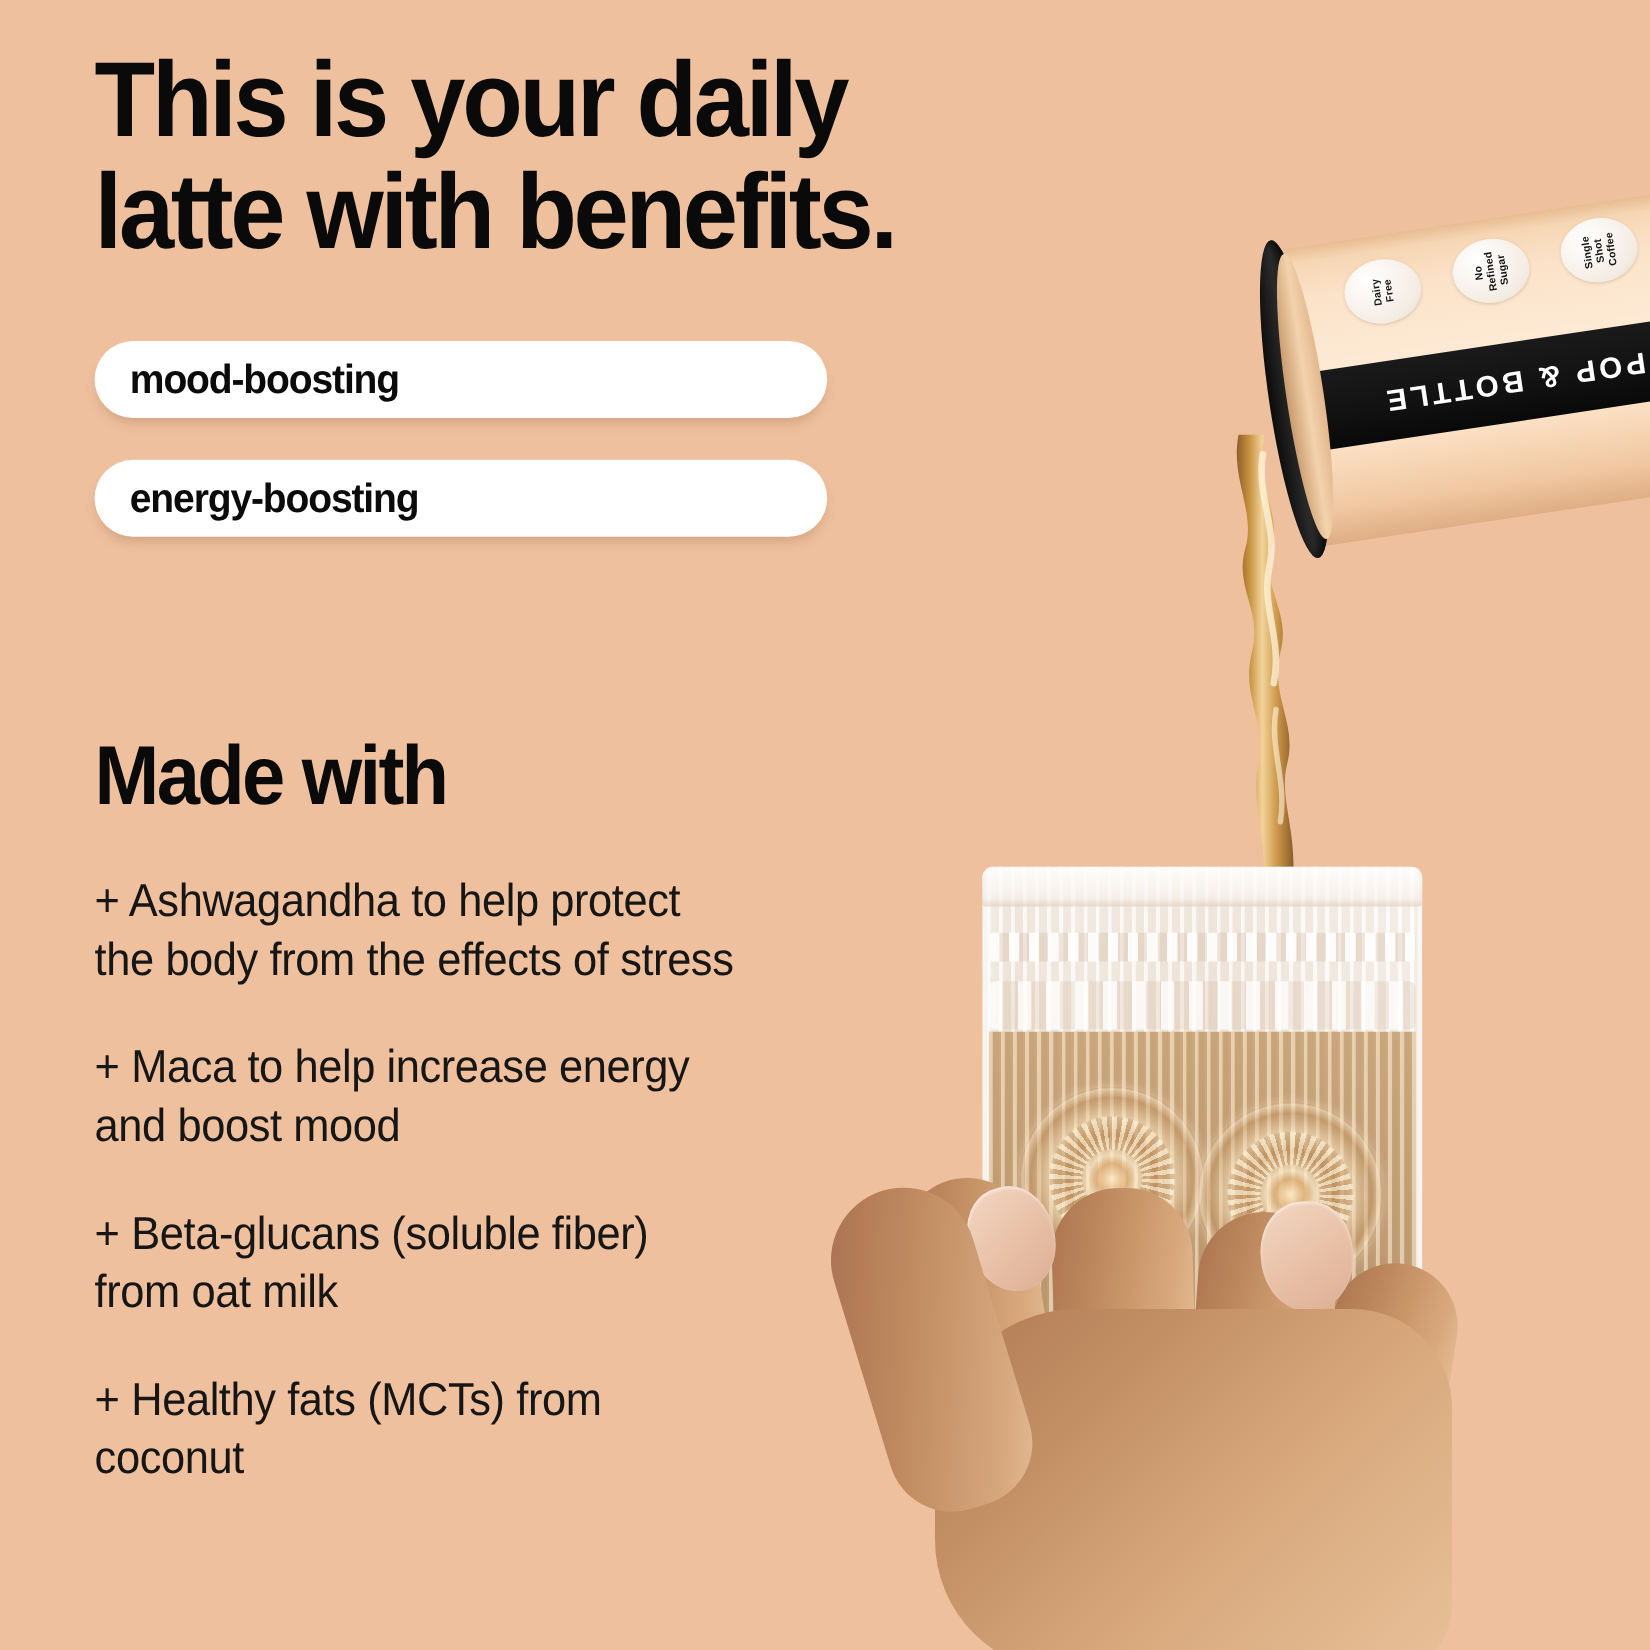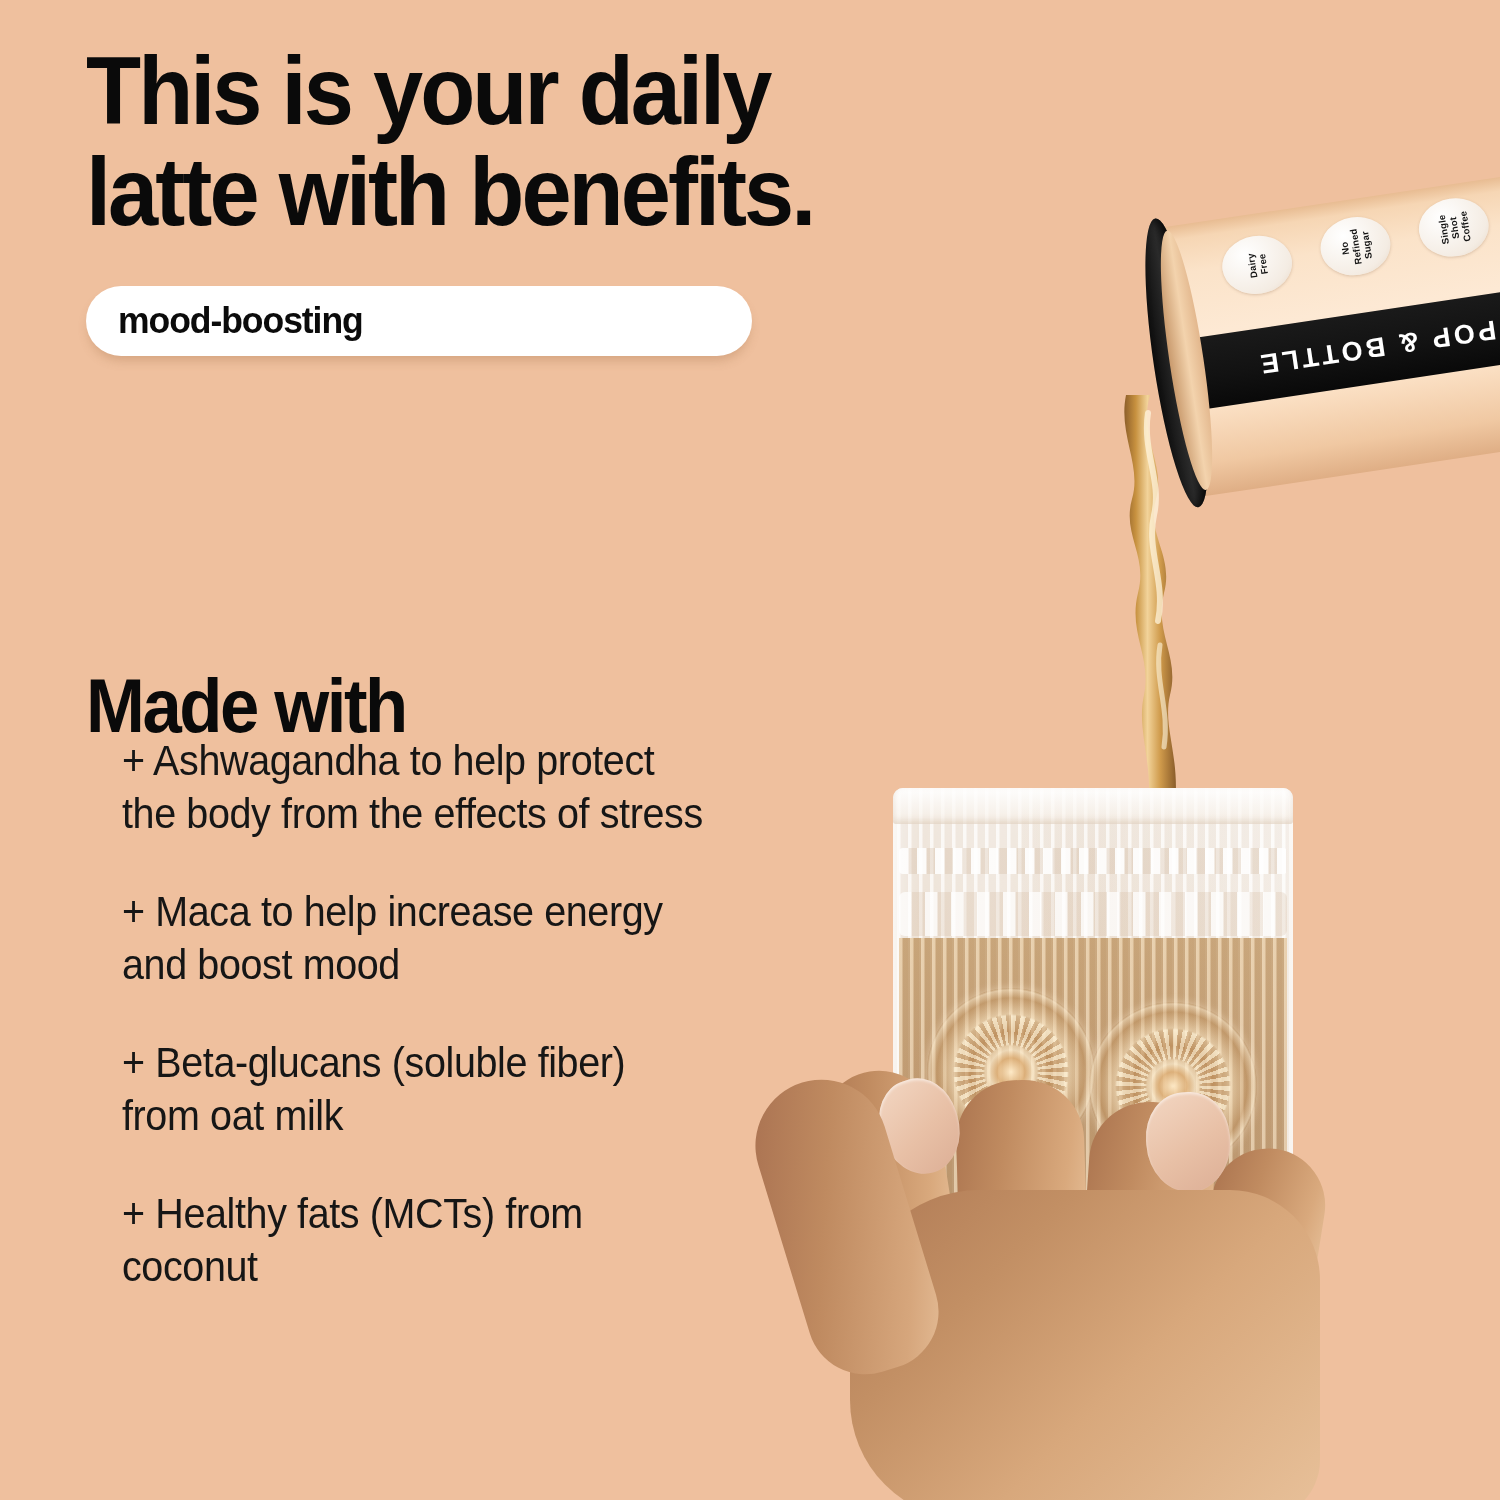--- a/index.html
+++ b/index.html
@@ -13,41 +13,41 @@
   
   .headline{
     position:absolute;left:86px;top:40px;width:860px;
     font-family:"Liberation Sans", sans-serif;
     font-weight:bold;font-size:97px;line-height:101px;
     letter-spacing:-3.2px;color:#0a0a0a;
     transform:scaleX(.93);transform-origin:left top;
     white-space:pre-line;
   }
 
-  .pills{position:absolute;left:86px;top:286px;text-align:center;}
+  .pills{position:absolute;left:86px;top:310px;text-align:center;}
   .pill{
     position:relative;width:666px;height:70px;margin-bottom:38px;
     background:#ffffff;border-radius:35px;
     box-shadow:0 7px 11px -3px rgba(150,95,55,.30);
     display:flex;align-items:center;
   }
   .pill-label{
     margin-left:32px;
     font-weight:bold;font-size:37px;letter-spacing:-1.1px;
     color:#0b0b0b;transform:scaleX(.96);transform-origin:left center;
   }
 
   .madewith{
     position:absolute;left:86px;top:665px;
     font-weight:bold;font-size:76px;letter-spacing:-2.6px;
     color:#0a0a0a;transform:scaleX(.93);transform-origin:left top;
     line-height:82px;
   }
 
-  .bullets{position:absolute;left:86px;top:734px;width:800px;margin-left:36px;}
+  .bullets{position:absolute;left:86px;top:792px;width:800px;}
   .bullet{
     font-size:42px;line-height:53px;letter-spacing:-.4px;
     color:#161616;font-weight:300;margin-bottom:45px;
     transform:scaleX(.94);transform-origin:left top;
     white-space:pre-line;
   }
 
   
   #photo{position:absolute;left:0;top:0;width:1500px;height:1500px;}
 
@@ -288,20 +288,23 @@
 
   </div>
 
   <div class="headline">This is your daily
 latte with benefits.</div>
 
   <div class="pills">
     <div class="pill">
       <span class="pill-label">mood-boosting</span>
     </div>
+    <div class="pill">
+      <span class="pill-label">energy-boosting</span>
+    </div>
   </div>
 
   <div class="madewith">Made with</div>
 
   <div class="bullets">
     <div class="bullet">+ Ashwagandha to help protect
 the body from the effects of stress</div>
     <div class="bullet">+ Maca to help increase energy
 and boost mood</div>
     <div class="bullet">+ Beta-glucans (soluble fiber)

